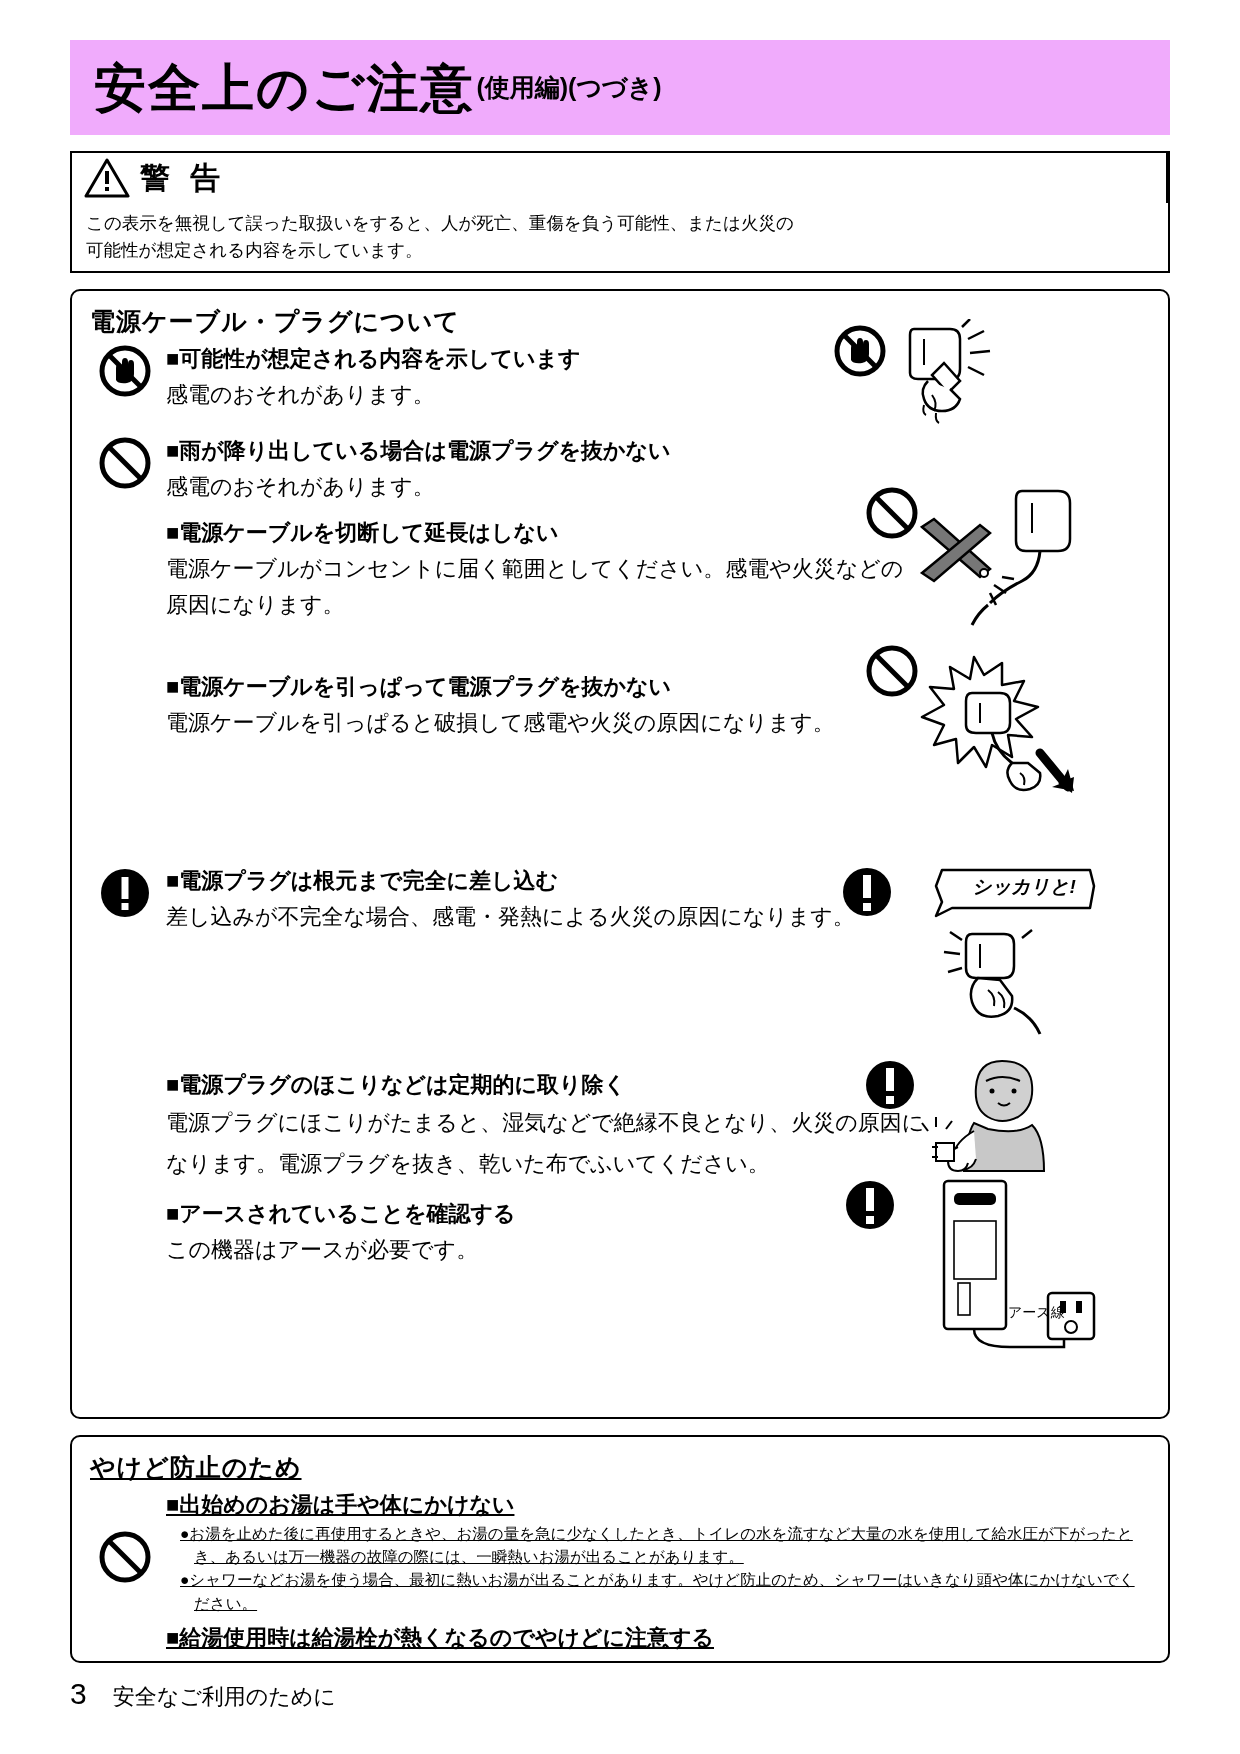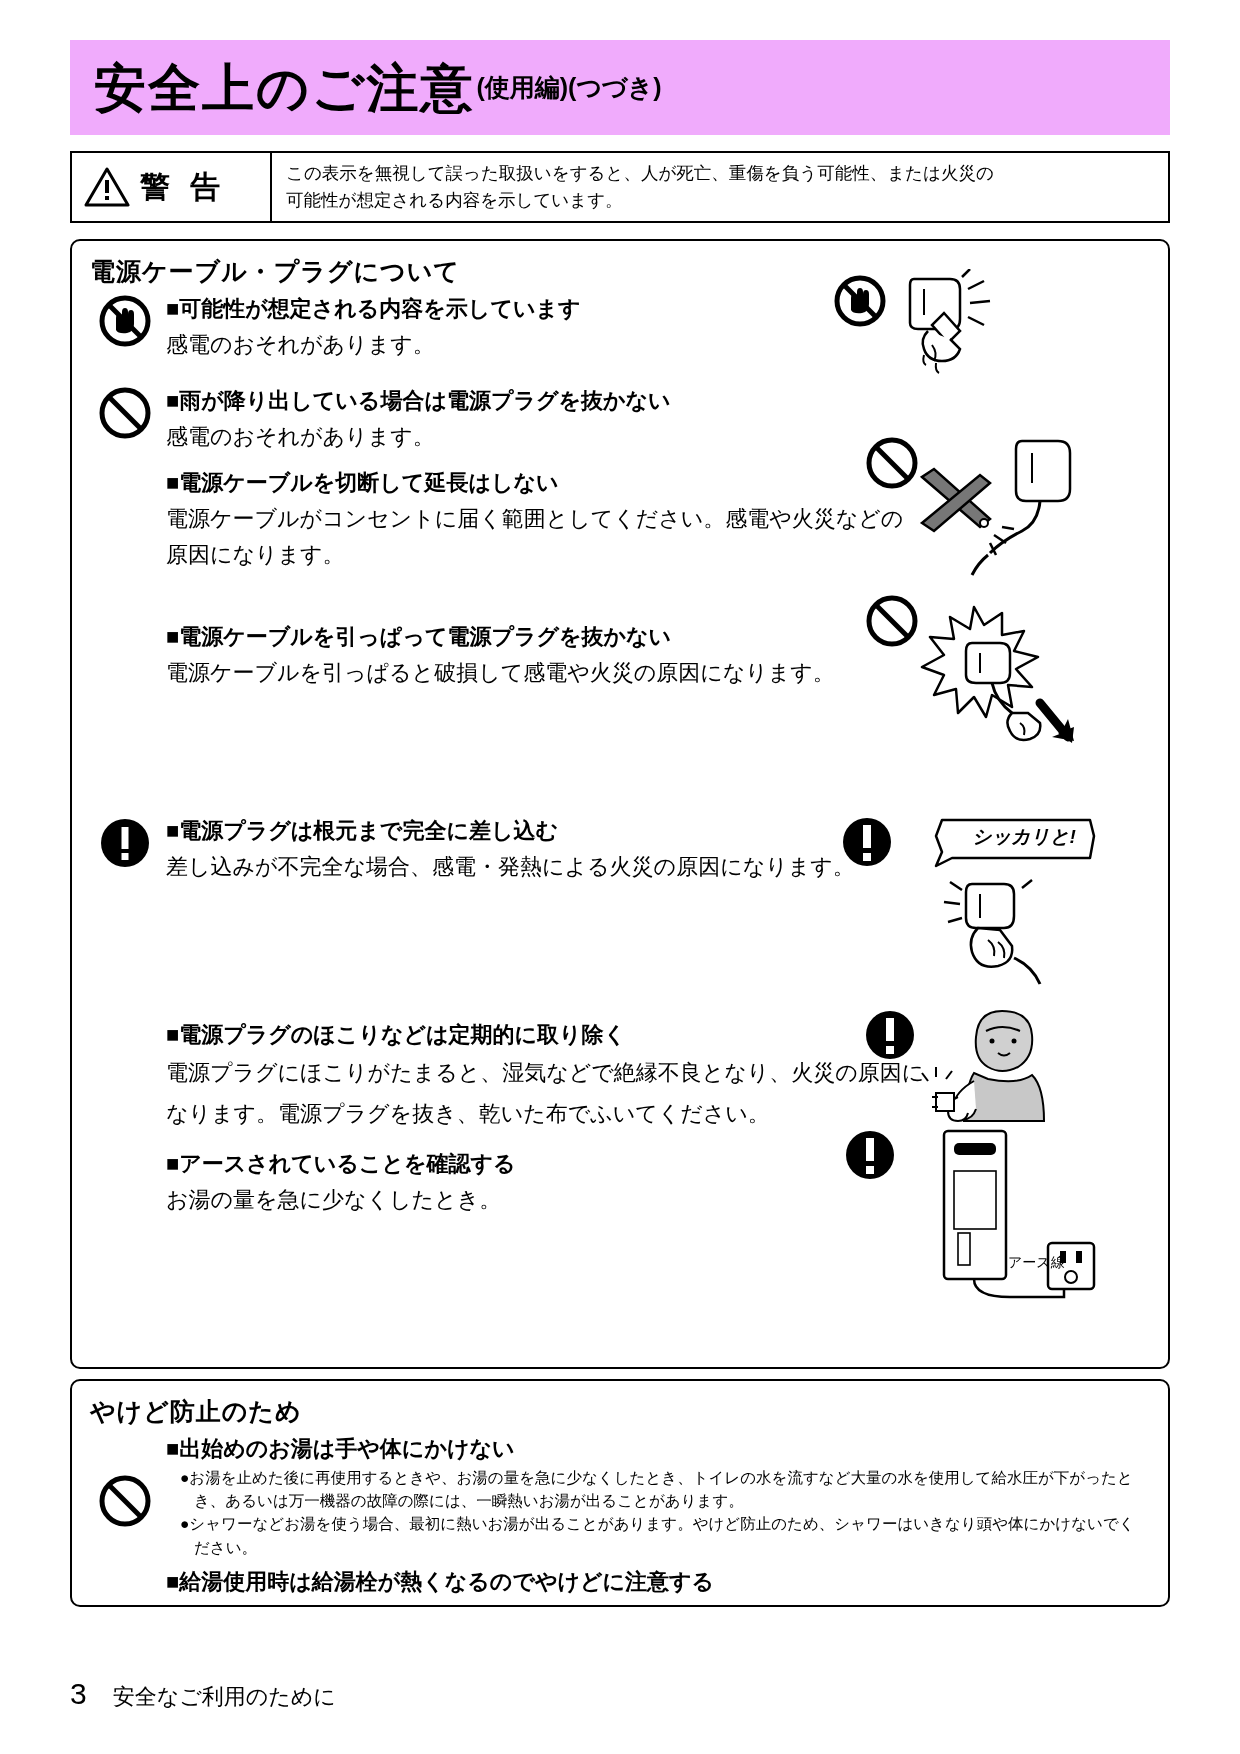--- a/index.html
+++ b/index.html
@@ -45,20 +45,21 @@
     margin-left: 2px;
   }
 
   
   .warn-bar {
     margin-top: 16px;
     border: 2px solid #000;
     display: flex;
     align-items: stretch;
     min-height: 62px;
+    flex-direction: column;
   }
   .warn-left {
     display: flex;
     align-items: center;
     gap: 10px;
     padding: 4px 12px;
     border-right: 2px solid #000;
     min-width: 200px;
     box-sizing: border-box;
   }
@@ -236,21 +237,21 @@
       <div class="item-head">■電源プラグのほこりなどは定期的に取り除く</div>
       <div class="item-body" style="line-height:1.85;">
         <span class="ln">電源プラグにほこりがたまると、湿気などで絶縁不良となり、火災の原因に</span>
         <span class="ln">なります。電源プラグを抜き、乾いた布でふいてください。</span>
       </div>
     </div>
 
     <div class="item" style="height:80px;">
       <div class="item-head">■アースされていることを確認する</div>
       <div class="item-body">
-        <span class="ln">お湯の量を急に少なくしたとき。</span>
+        <span class="ln">この機器はアースが必要です。</span>
       </div>
     </div>
 
     <div class="illus" style="left:760px; top:28px;">
       <svg width="230" height="110" viewBox="0 0 230 110">
         <circle cx="28" cy="32" r="23" fill="none" stroke="#000" stroke-width="5"></circle>
         <path d="M19 41 L19 29 Q19 25 22 25 Q25 25 25 29 L25 23 Q25 19 28 19 Q31 19 31 23 L31 25 Q31 21 34 21 Q37 21 37 25 L37 35 Q37 43 30 44 Q21 45 19 41 Z" fill="#000"></path>
         <line x1="12" y1="16" x2="44" y2="48" stroke="#000" stroke-width="5"></line>
 
         <path d="M82 10 Q78 10 78 16 L78 54 Q78 60 86 60 L120 60 Q128 60 128 50 L128 20 Q128 10 118 10 Z" fill="#fff" stroke="#000" stroke-width="2.5"></path>
@@ -394,21 +395,21 @@
     <div class="illus" style="left:872px; top:583px; width:160px; text-align:center;">
       <span style="font-size:19px; font-weight:bold; font-style:italic;">シッカリと!</span>
     </div>
 
     <div class="illus" style="left:920px; top:1012px;margin-left:16px;">
       <span style="font-size:14px;">アース線</span>
     </div>
 
   </div>
 
-  <div class="section" style="margin-top:10px; height:228px;">
+  <div class="section" style="margin-top:16px; height:228px;text-decoration:underline;">
     <div class="section-title">やけど防止のため</div>
 
     <div class="burn-item">
       <span class="mark" style="top:40px;">
         <svg viewBox="0 0 54 54" width="54" height="54">
           <circle cx="27" cy="27" r="23" fill="none" stroke="#000" stroke-width="5"></circle>
           <line x1="11" y1="11" x2="43" y2="43" stroke="#000" stroke-width="5"></line>
         </svg>
       </span>
       <div class="item-head">■出始めのお湯は手や体にかけない</div>

